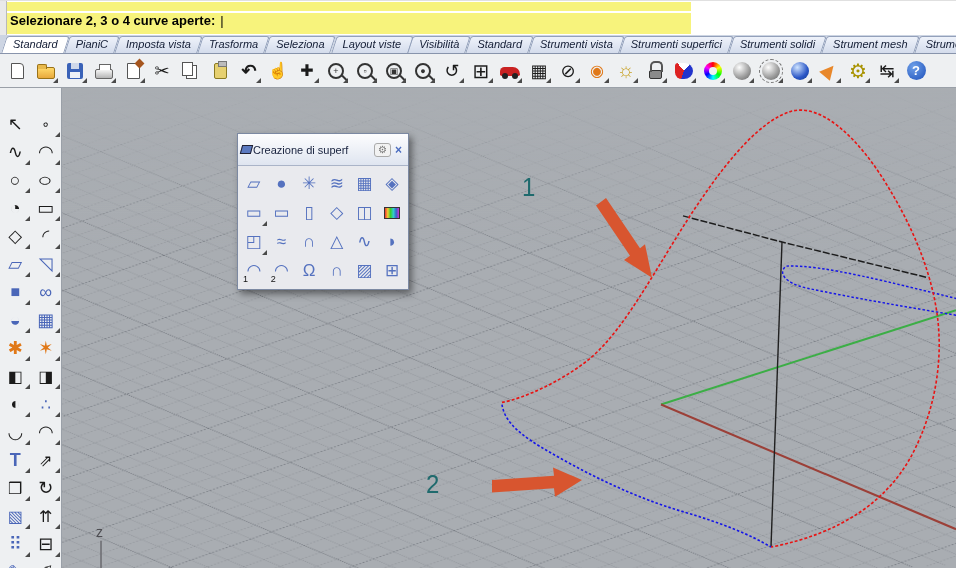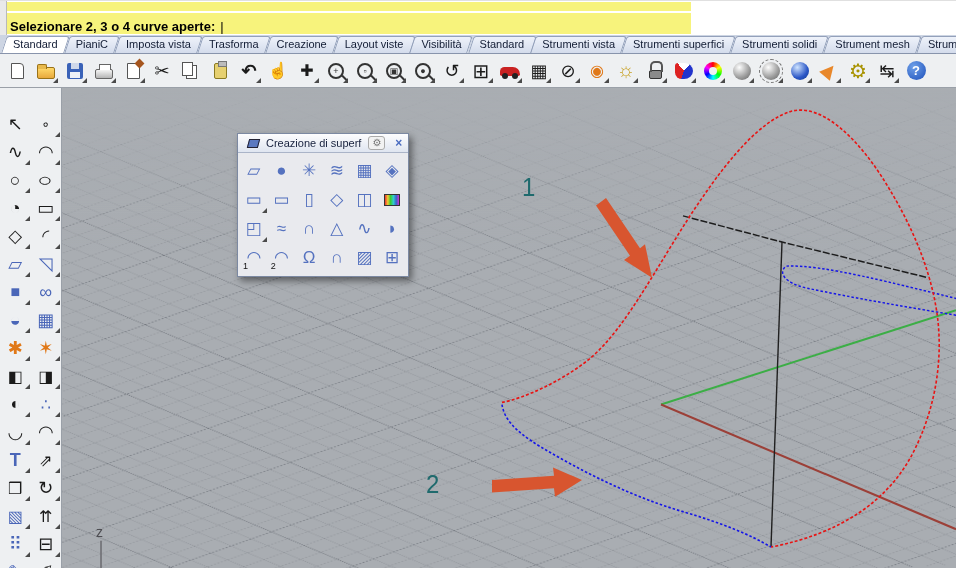--- a/index.html
+++ b/index.html
@@ -6,34 +6,34 @@
   html,body { width:956px; height:568px; overflow:hidden;
     font-family:"Liberation Sans", sans-serif; background:#fff; }
 
   
   .cmd { height:35px; background:#fff; display:flex; border-top:1px solid #e0e0e0; }
   .cmd-edge { width:7px; background:#e9e9e9; border-right:1px solid #b9b9b9; }
   .cmd-body { flex:1; position:relative; }
   .cmd-hl-hist { position:absolute; left:0; top:1px; width:684px; height:9px;
     background:var(--highlight_yellow,#f7f37c); }
   .cmd-hl-prompt { position:absolute; left:0; top:12px; width:684px; height:21px;
-    background:var(--highlight_yellow,#f7f37c); display:flex; align-items:flex-end; }
+    background:var(--highlight_yellow,#f7f37c); display:flex; align-items:flex-start; }
   .cmd-text { font-size:13px; font-weight:bold; color:#000; padding-left:3px; }
   .cmd-caret { font-size:13px; font-weight:normal; color:#000; margin-left:5px; }
 
   
   .tabs { height:19px; background:#cdd5e3; display:flex; align-items:flex-end;
     padding-left:4px; border-bottom:1px solid #8894ac; overflow:hidden; }
   .tab { position:relative; height:17px; padding:2px 9px 0; font-size:11px;
     color:#121c34; white-space:nowrap; cursor:default; }
   .tab::before { content:""; position:absolute; inset:0; transform:skewX(-18deg);
     background:linear-gradient(var(--tab_face,#f0f4fb),#d4dcec);
     border:1px solid #93a0ba; border-bottom:none; border-radius:3px 3px 0 0; }
   .tab.active::before { background:var(--tab_active,#fff); }
-  .tab > span { position:relative; z-index:1; }
+  .tab > span { position:relative; z-index:1;font-style:italic; }
 
   
   .toolbar { height:34px; background:var(--toolbar_bg,#eef0f2);
     border-bottom:1px solid #9aa0a8; display:flex; align-items:center;
     padding-left:4px; gap:3px; overflow:hidden; }
   .tbtn { width:26px; height:26px; flex:0 0 26px; display:flex; align-items:center;
     justify-content:center; position:relative; border-radius:3px; }
   .fly::after { content:""; position:absolute; right:1px; bottom:1px;
     border-left:5px solid transparent; border-bottom:5px solid #4a4a4a; }
   .tg { display:inline-block; text-align:center; }
@@ -118,22 +118,22 @@
       repeating-linear-gradient(0deg,  rgba(55,60,70,.16) 0 1px, transparent 1px 26px),
       repeating-linear-gradient(90deg, rgba(40,45,55,.25) 0 1px, transparent 1px 130px),
       repeating-linear-gradient(0deg,  rgba(40,45,55,.25) 0 1px, transparent 1px 130px); }
   .grid-fade { position:absolute; inset:0;
     background:linear-gradient(180deg, rgba(169,173,178,1) 0%, rgba(169,173,178,.55) 14%, rgba(169,173,178,0) 34%); }
   .vp-svg { position:absolute; inset:0; width:100%; height:100%; }
 
   
   .palette { position:absolute; left:175px; top:45px; width:172px; z-index:5;
     border:1px solid #7c89a2; box-shadow:3px 4px 7px rgba(0,0,0,.45); background:#e9eaee; }
-  .pal-title { height:19px; background:linear-gradient(#fdfdfe,#dfe5f0); display:flex;
-    align-items:center; gap:7px; padding:0 10px; font-size:11px; color:#16203c;
+  .pal-title { height:32px; background:linear-gradient(#fdfdfe,#dfe5f0); display:flex;
+    align-items:center; gap:1px; padding:0 3px; font-size:11px; color:#16203c;
     border-bottom:1px solid #aab4c8; white-space:nowrap; overflow:hidden; }
   .pal-ico { width:11px; height:9px; flex:0 0 11px; background:#5b79c0;
     border:1px solid #223; transform:skewX(-15deg); }
   .pal-gear { margin-left:auto; background:#f2f2f2; border:1px solid #aaa; border-radius:3px;
     font-size:10px; line-height:12px; padding:0 3px; color:#777; }
   .pal-close { color:#4a6cc0; font-weight:bold; font-size:12px; padding:0 3px; }
   .pal-body { display:grid; grid-template-columns:repeat(6,1fr); padding:3px 2px 4px; }
   .pbtn { height:29px; display:flex; align-items:center; justify-content:center; position:relative; }
   .pg { font-size:17px; color:var(--palette_icon_blue,#5572bf); }
   .ptag { position:absolute; left:3px; bottom:1px; font-size:9px; color:#111; }
@@ -164,21 +164,21 @@
 
     <div class="tab">
       <span>Imposta vista</span>
     </div>
 
     <div class="tab">
       <span>Trasforma</span>
     </div>
 
     <div class="tab">
-      <span>Creazione</span>
+      <span>Seleziona</span>
     </div>
 
     <div class="tab">
       <span>Layout viste</span>
     </div>
 
     <div class="tab">
       <span>Visibilità</span>
     </div>
 

